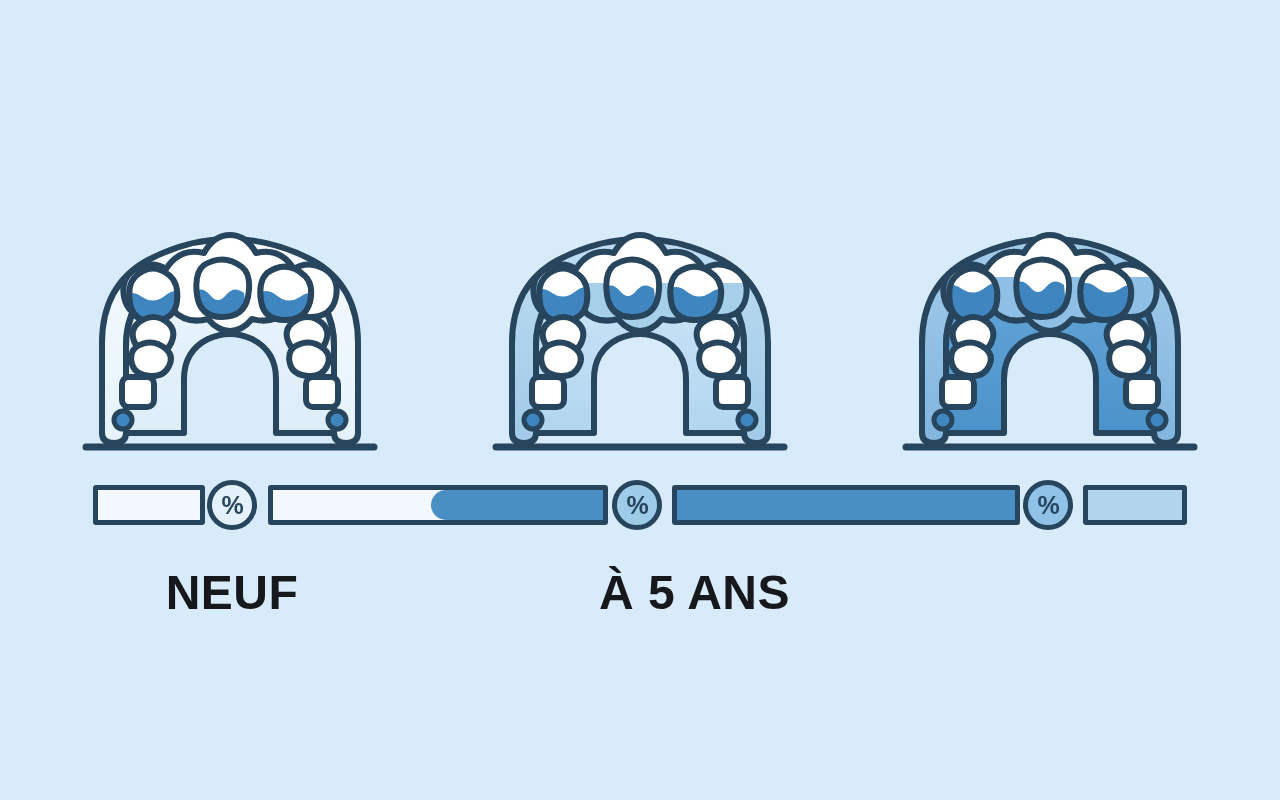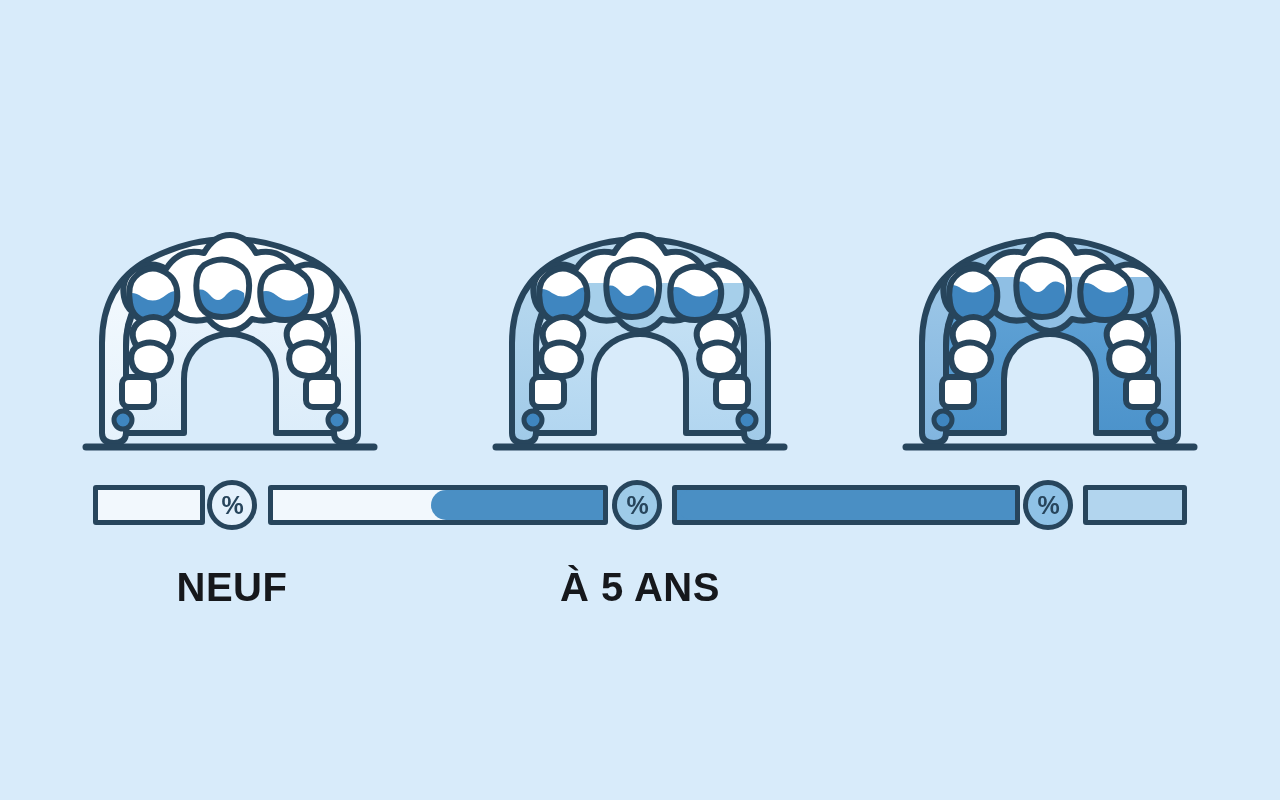--- a/index.html
+++ b/index.html
@@ -91,28 +91,28 @@
     left: 0;
     top: 565px;
     width: 1280px;
     height: 70px;
   }
   .lbl {
     position: absolute;
     top: 0;
     width: 300px;
     text-align: center;
-    font-size: 40px;
+    font-size: 48px;
     font-weight: 700;
     color: #16181c;
     letter-spacing: 0.5px;
     white-space: nowrap;
   }
   .lbl.l0 { left: 82px; }
-  .lbl.l1 { left: 490px; }
+  .lbl.l1 { left: 490px; text-align: right; }
   .lbl.l2 { left: 900px; }
 </style>
 </head>
 <body>
 
 <div id="stage">
 
   <div class="arch-row">
 
     <div class="arch-cell c0">

